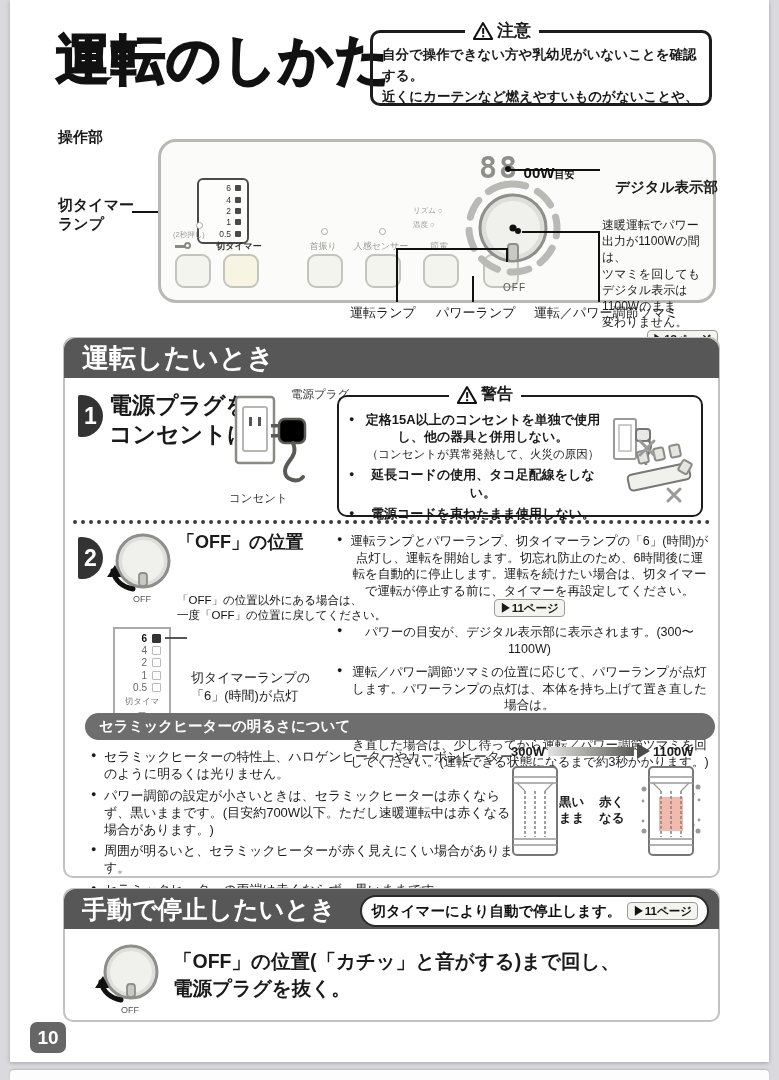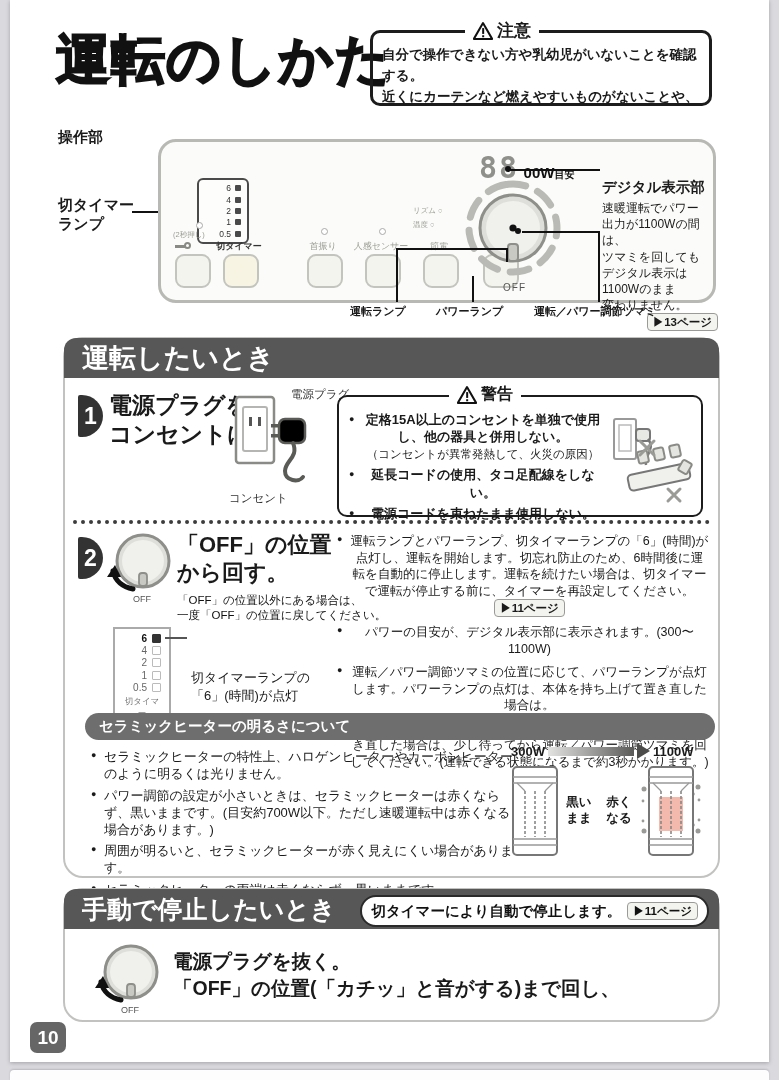--- a/index.html
+++ b/index.html
@@ -34,43 +34,43 @@
   .minilabel{position:absolute;font-size:7.5px;color:#9a9a94;white-space:nowrap;}
   .keyicon{position:absolute;width:16px;height:8px;}
   .keyicon .kbar{position:absolute;left:0;top:3px;width:10px;height:2.5px;background:#8a8a84;}
   .keyicon .kring{position:absolute;right:0;top:0;width:7px;height:7px;border:2px solid #8a8a84;border-radius:50%;box-sizing:border-box;}
   .seg{font-family:"DejaVu Sans Mono",monospace;font-size:30px;font-weight:700;color:#8f8f8b;letter-spacing:2px;}
   .segsuf{font-size:15px;font-weight:900;color:#111;}
   .segsuf small{font-size:10px;font-weight:700;}
   .offlabel{font-size:10px;color:#555;letter-spacing:1px;}
   .cline{background:#111;}
   .callout-text{left:592px;top:178px;width:116px;}
-  .callout-text h4{margin:0 0 3px 0;font-size:14.5px;font-weight:900;}
+  .callout-text h4{margin:0 0 20px 0;font-size:14.5px;font-weight:900;text-align:right;}
   .callout-text div{font-size:12px;line-height:1.35;}
   .pageref{display:inline-block;border:1.5px solid #9a9a96;border-radius:4px;background:#f3f3ef;
            padding:0 5px;font-size:11.5px;font-weight:900;line-height:16px;white-space:nowrap;}
-  .blabel{font-size:11px;font-weight:700;}
+  .blabel{font-size:13px;font-weight:400;}
   
-  .sect{border:2.5px solid #c2c2c0;border-radius:20px;background:#fff;}
+  .sect{border:2.5px solid #c2c2c0;border-radius:10px;background:#fff;}
   .sect-head{position:absolute;left:-1px;top:-1px;right:-1px;height:40px;background:#575757;
              border-radius:12px 12px 0 0;color:#fff;font-size:27px;font-weight:900;
              line-height:40px;padding-left:18px;box-sizing:border-box;}
   .stepbadge{width:25px;height:42px;background:#333;border-radius:2px 21px 21px 2px;
              color:#fff;font-size:23px;font-weight:900;display:flex;align-items:center;justify-content:center;}
   .step1-text{font-size:23px;font-weight:900;line-height:1.28;}
   .tinylabel{font-size:11.5px;color:#333;}
   .warnbox{border:2.5px solid #1c1c1c;border-radius:10px;}
   .warnbox .wtitle{position:absolute;left:110px;top:-13px;background:#fff;padding:0 8px;
         font-size:16px;font-weight:900;display:flex;align-items:center;gap:4px;}
   .wlist{padding:14px 96px 4px 10px;font-size:13px;font-weight:700;line-height:1.32;}
   .wlist .wi{padding-left:12px;position:relative;margin-bottom:4px;text-align:center;}
   .wlist .wi::before{content:"●";position:absolute;left:0;top:0;font-size:9px;line-height:17px;}
   .wlist .sub{font-weight:400;font-size:11.5px;color:#222;}
   .dotsep{border-top:4px dotted #3c3c3c;height:0;}
-  .step2-title{font-size:22px;font-weight:900;line-height:1.25;}
+  .step2-title{font-size:18px;font-weight:900;line-height:1.25;}
   .step2-note{font-size:11.5px;line-height:1.3;color:#111;}
   .lampdiag{border:2px solid #aaa;background:#fff;display:flex;flex-direction:column;
             justify-content:space-evenly;padding:3px 8px 2px 8px;box-sizing:border-box;}
   .ldrow{display:flex;justify-content:flex-end;align-items:center;gap:5px;font-size:10px;color:#666;}
   .ldrow .lamp{width:7px;height:7px;border:1.5px solid #bbb;border-radius:1px;background:#fff;}
   .ldrow.lit{color:#111;font-weight:700;}
   .ldrow.lit .lamp{background:#333;border-color:#333;}
   .ldfoot{font-size:8.5px;color:#777;text-align:center;margin-top:2px;}
   .cap13{font-size:13px;line-height:1.35;}
   .bullets{font-size:12.5px;line-height:1.32;}
@@ -78,21 +78,21 @@
   .bullets .bi::before{content:"●";position:absolute;left:0;top:1px;font-size:9px;}
   .cer-head{background:#6e6e6e;border-radius:14px;color:#fff;font-size:14.5px;font-weight:900;
             line-height:27px;padding-left:14px;}
   .cer-bullets{font-size:13px;line-height:1.3;}
   .cer-bullets .bi{padding-left:13px;position:relative;margin-bottom:5px;}
   .cer-bullets .bi::before{content:"●";position:absolute;left:0;top:1px;font-size:9px;}
   .gradarrow{height:9px;width:86px;background:linear-gradient(to right,#e3e3e1,#5a5a58);display:inline-block;}
   .arrowhead{width:0;height:0;border-left:13px solid #4c4c4a;border-top:8px solid transparent;
              border-bottom:8px solid transparent;display:inline-block;}
   .wlab{font-size:13px;font-weight:900;}
-  .heatlab{font-size:12.5px;font-weight:700;line-height:1.25;text-align:center;}
+  .heatlab{font-size:12.5px;font-weight:700;line-height:1.25;text-align:left;}
   
   .stop-pill{position:absolute;right:9px;top:5px;height:28px;background:#fff;border:2px solid #2a2a2a;
              border-radius:16px;display:flex;align-items:center;gap:6px;padding:0 9px;
              font-size:14.5px;font-weight:900;color:#111;line-height:28px;}
   .stop-text{font-size:19.5px;font-weight:900;line-height:1.4;}
   .pagenum{left:20px;top:1022px;width:36px;height:31px;background:#666;border-radius:7px;
            color:#fff;font-size:19px;font-weight:700;display:flex;align-items:center;justify-content:center;}
 </style>
 </head>
 <body>
@@ -282,21 +282,20 @@
     <svg class="abs" style="left:38px;top:192px;" width="72" height="74" viewBox="0 0 72 74">
       <circle cx="40" cy="30" r="26" fill="#dededa" stroke="#8e8e8a" stroke-width="3"></circle>
       <circle cx="40" cy="30" r="21" fill="#f0f0ec"></circle>
       <rect x="36" y="42" width="8" height="13" rx="3" fill="#c9c9c3" stroke="#8e8e8a" stroke-width="1.8"></rect>
       <path d="M30 58 C20 56 12 50 10 40" fill="none" stroke="#111" stroke-width="5" stroke-linecap="round"></path>
       <path d="M4 46 L12 34 L18 46 Z" fill="#111"></path>
       <text x="30" y="71" font-size="9" fill="#555" font-family="Liberation Sans,sans-serif">OFF</text>
     </svg>
     <div class="abs step2-title" style="left:112px;top:192px;">
       <div>「OFF」の位置</div>
-      <div>から回す。</div>
     </div>
     <div class="abs step2-note" style="left:112px;top:254px;">
       <div>「OFF」の位置以外にある場合は、</div>
       <div>一度「OFF」の位置に戻してください。</div>
     </div>
 
     <div class="abs lampdiag" style="left:48px;top:288px;width:58px;height:98px;">
       <div class="ldrow lit">
           <span>6</span>
           <span class="lamp"></span>
@@ -413,21 +412,21 @@
     </div>
     <svg class="abs" style="left:26px;top:52px;" width="72" height="74" viewBox="0 0 72 74">
       <circle cx="40" cy="30" r="26" fill="#dededa" stroke="#8e8e8a" stroke-width="3"></circle>
       <circle cx="40" cy="30" r="21" fill="#f0f0ec"></circle>
       <rect x="36" y="42" width="8" height="13" rx="3" fill="#c9c9c3" stroke="#8e8e8a" stroke-width="1.8"></rect>
       <path d="M30 58 C20 56 12 50 10 40" fill="none" stroke="#111" stroke-width="5" stroke-linecap="round"></path>
       <path d="M4 46 L12 34 L18 46 Z" fill="#111"></path>
       <text x="30" y="71" font-size="9" fill="#555" font-family="Liberation Sans,sans-serif">OFF</text>
     </svg>
     <div class="abs stop-text" style="left:108px;top:58px;">
+      <div>「OFF」の位置(「カチッ」と音がする)まで回し、</div>
       <div>電源プラグを抜く。</div>
-      <div>「OFF」の位置(「カチッ」と音がする)まで回し、</div>
     </div>
   </div>
 
   <div class="abs pagenum">10</div>
 </div>
 
 <div class="next-sheet"></div>
 
 </body></html>

